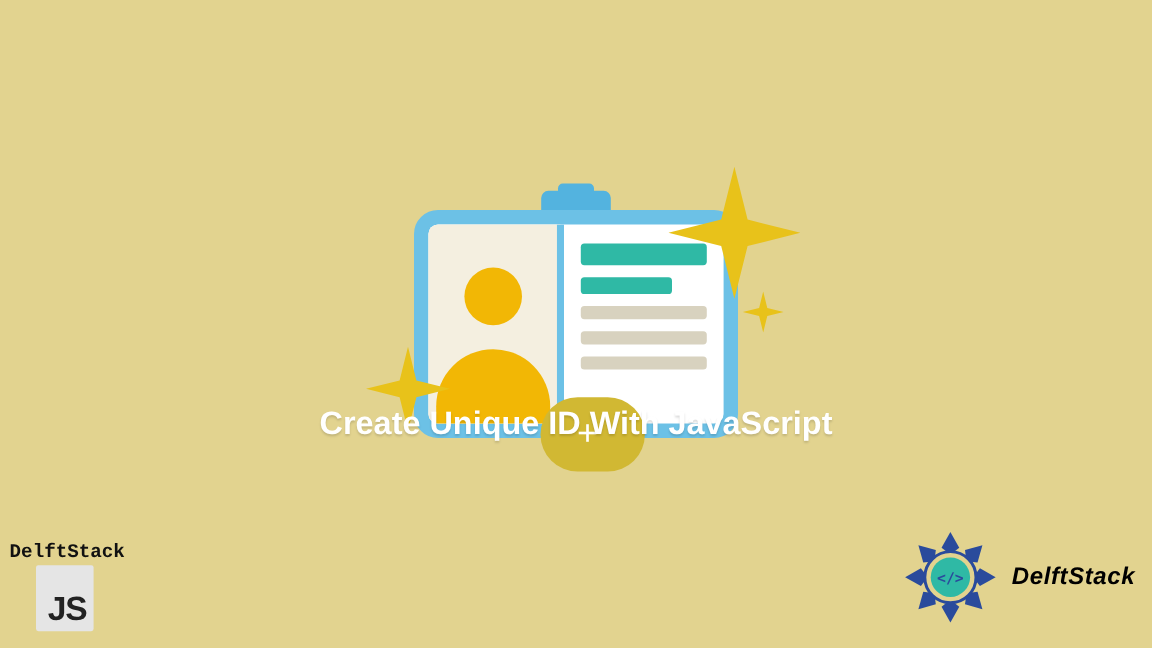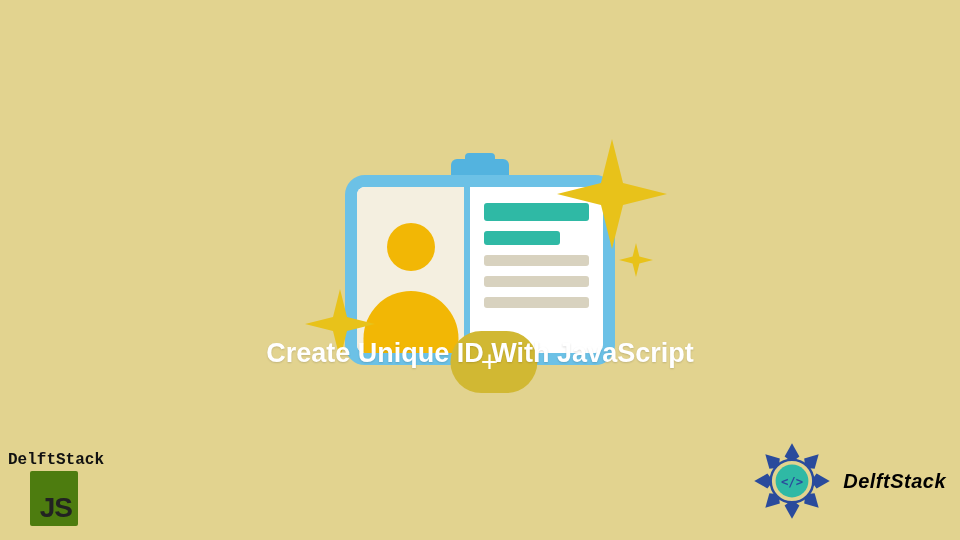--- a/index.html
+++ b/index.html
@@ -117,21 +117,21 @@
   }
   .js-logo .txt {
     font-family: "Courier New", monospace;
     font-weight: 700;
     font-size: 16px;
     color: #111;
   }
   .js-box {
     margin: 2px auto 0;
     width: 48px; height: 55px;
-    background: #4d7c0f;
+    background: #e5e5e5;
     position: relative;
     border-radius: 2px;
   }
   .js-box span {
     position: absolute; right: 6px; bottom: 2px;
     font-family: Arial, sans-serif;
     font-weight: 800; font-size: 28px; color: #222;
     letter-spacing: -1px;
   }
   

